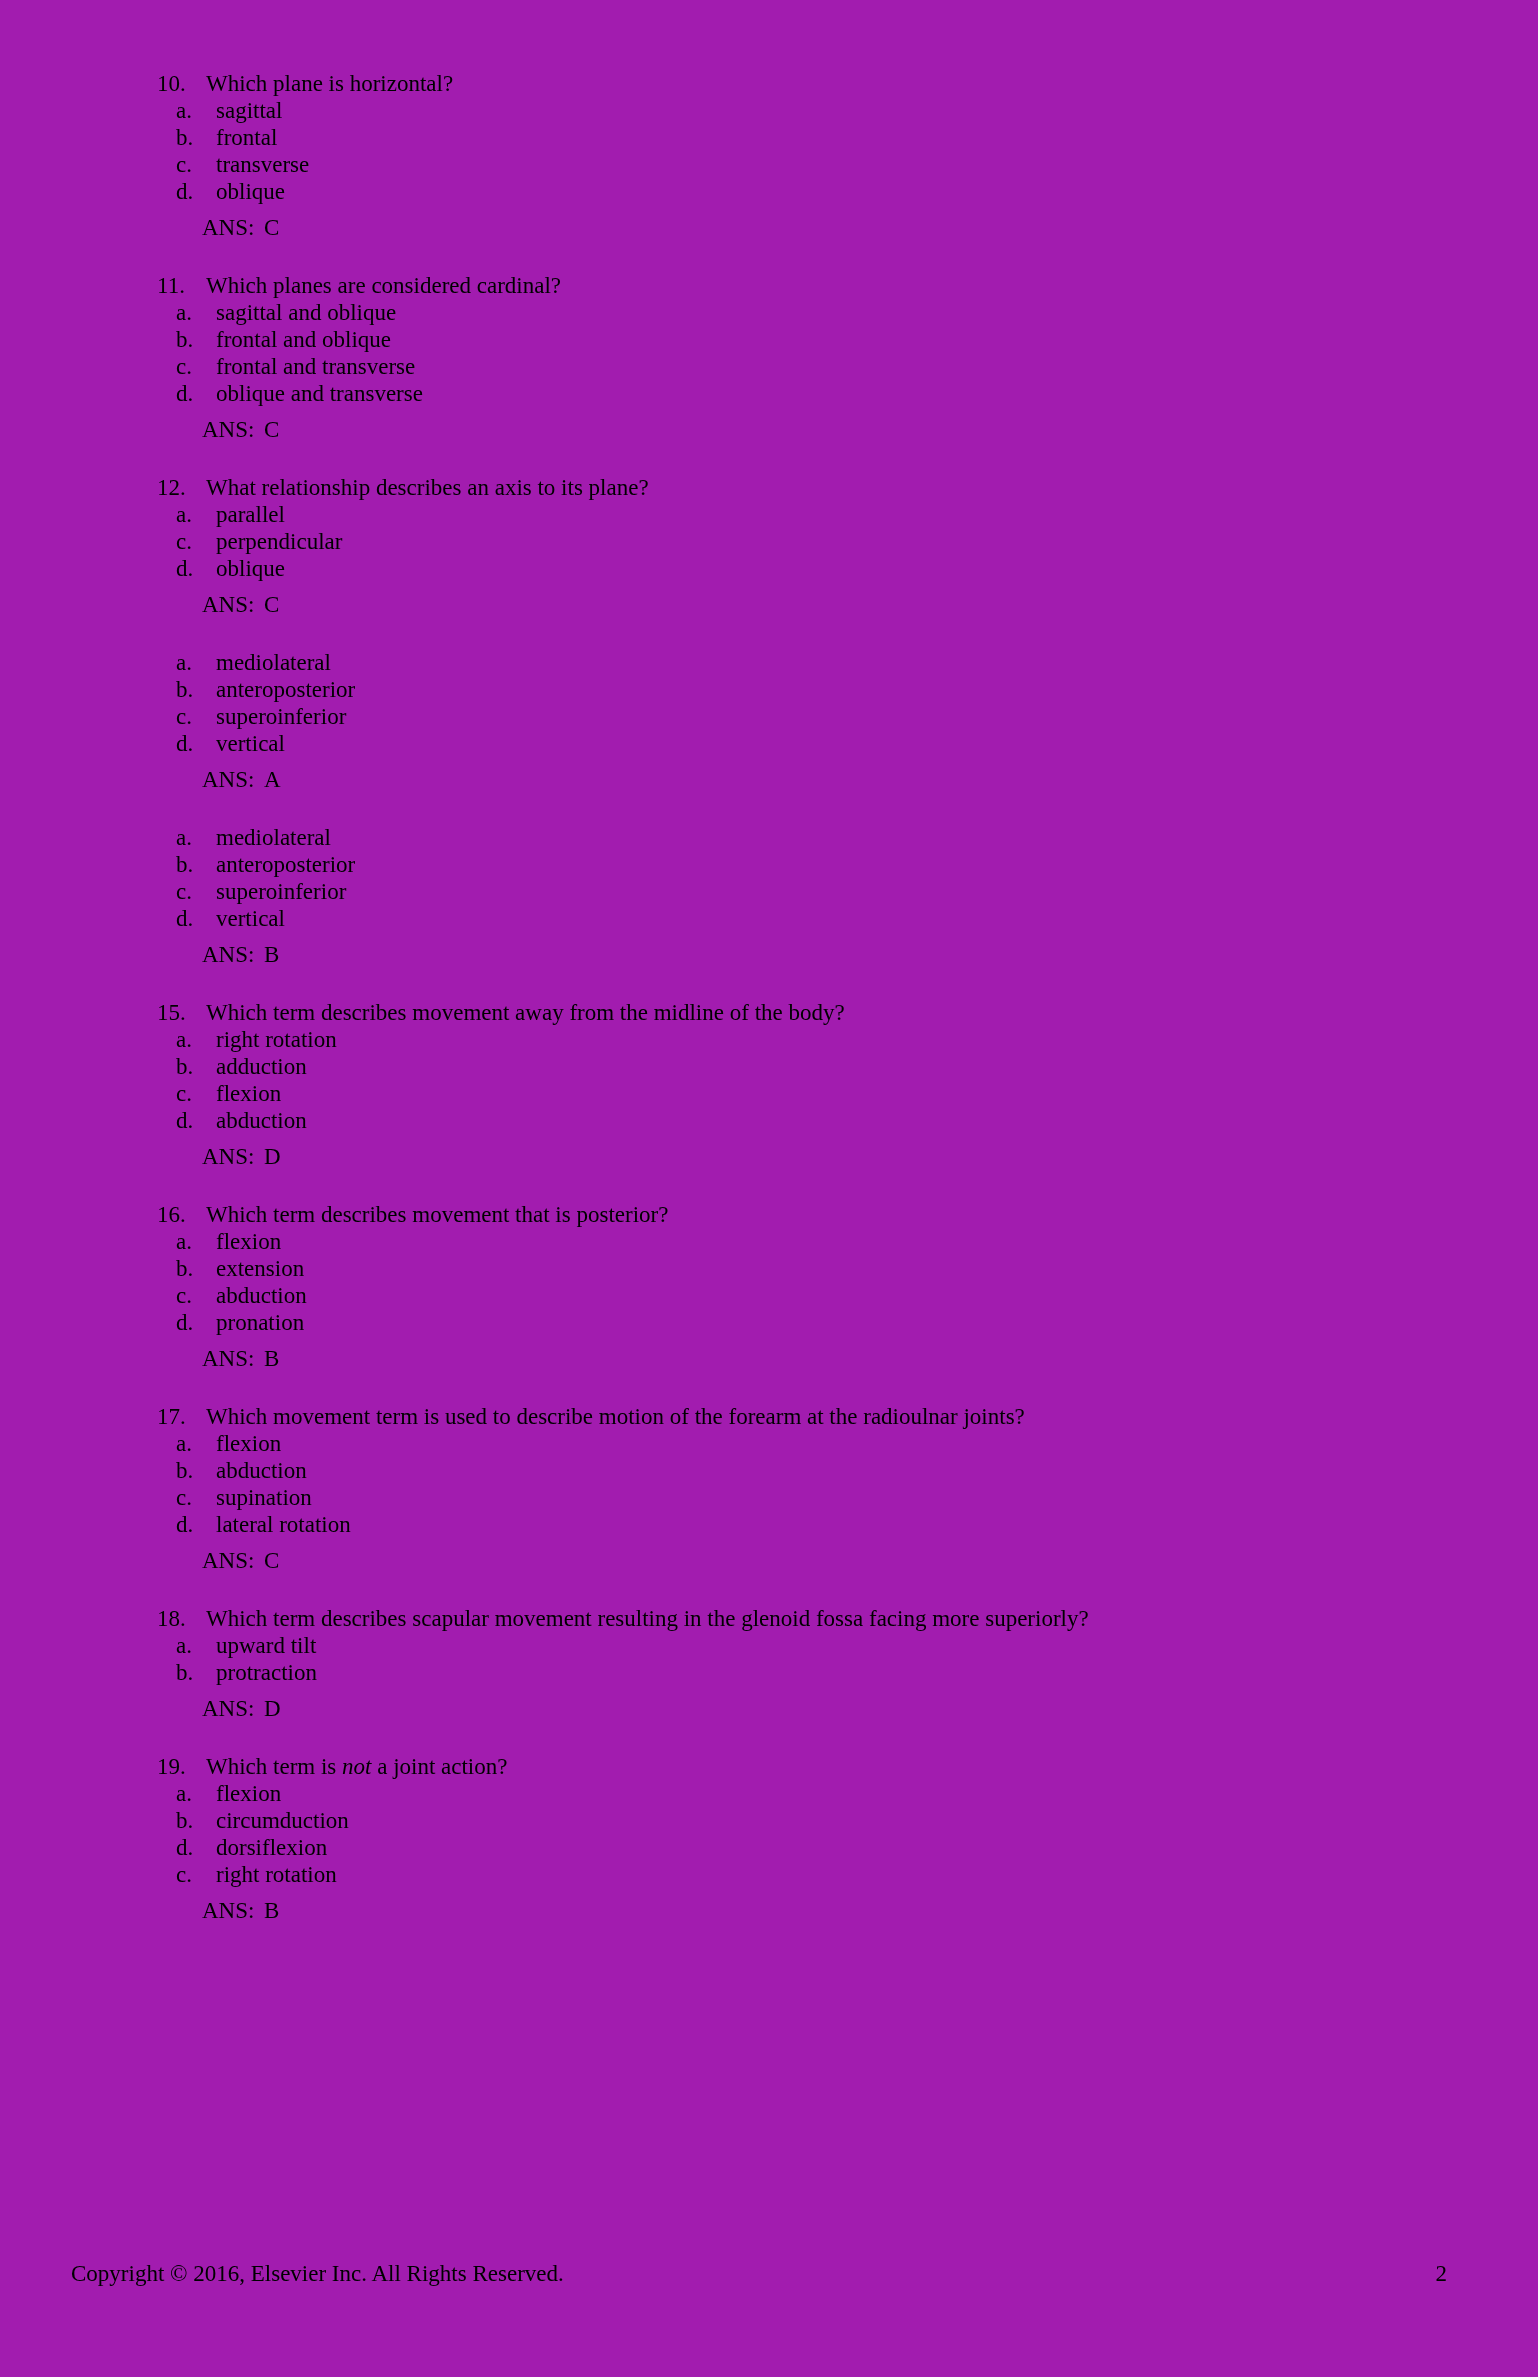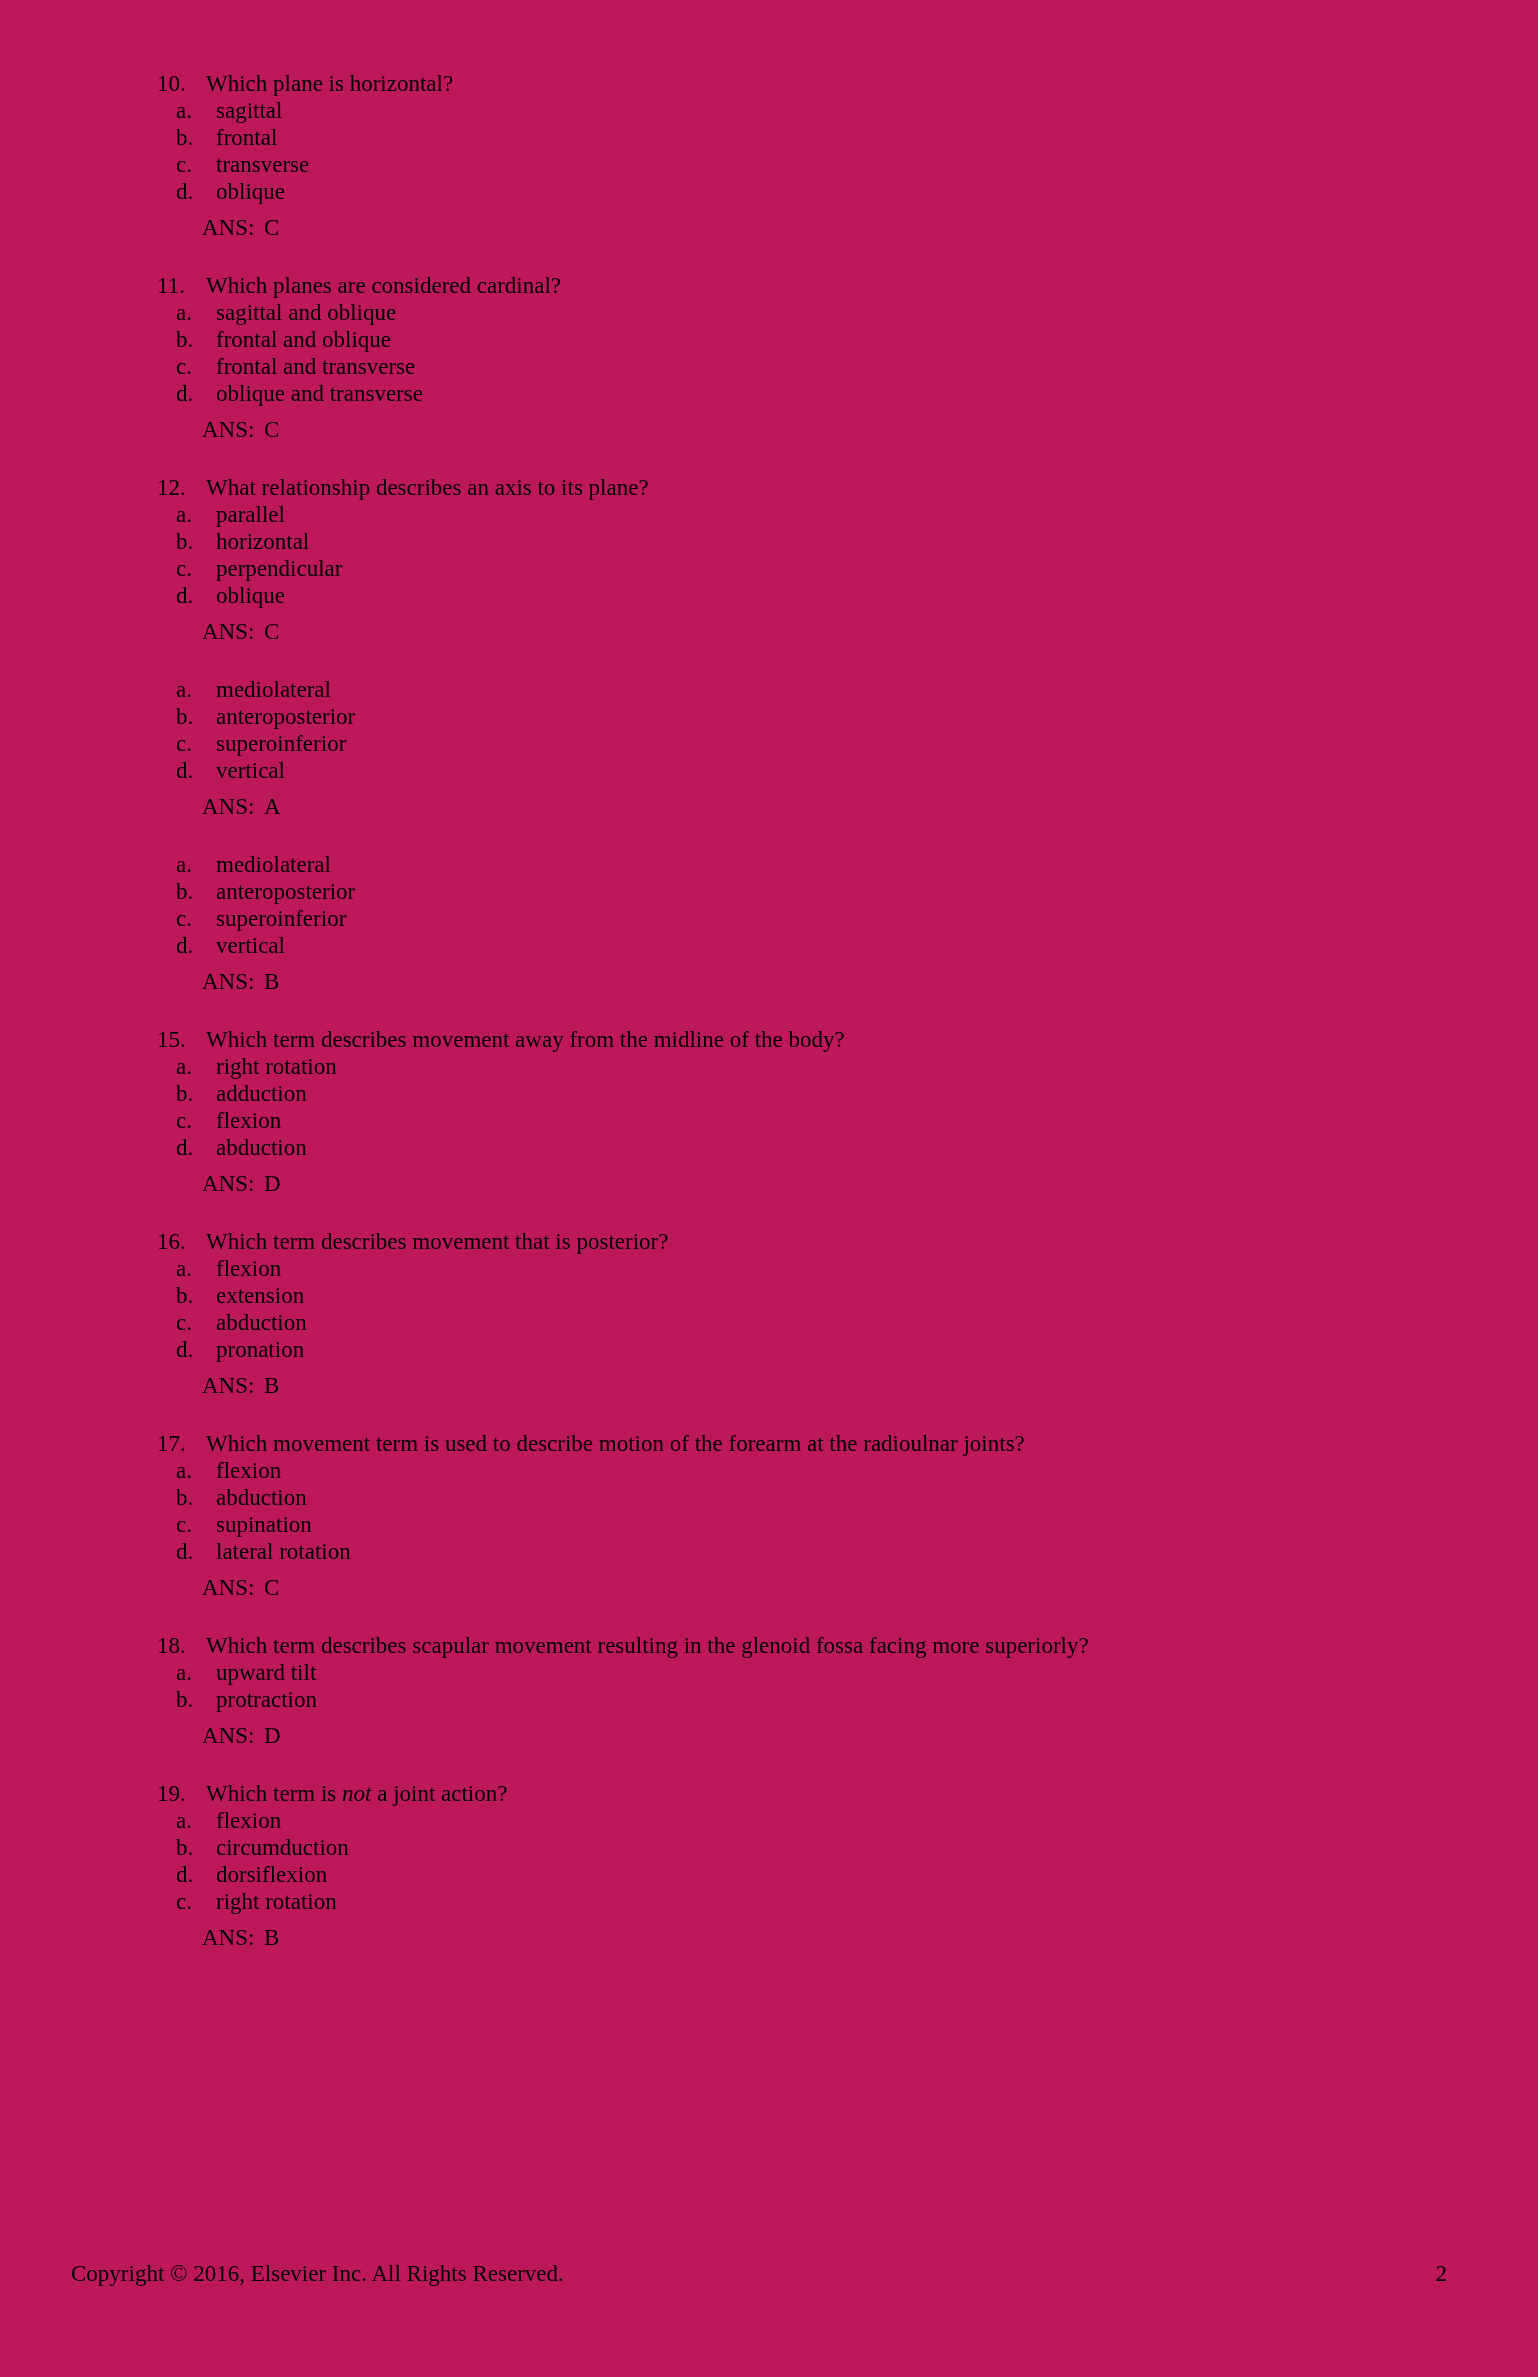--- a/index.html
+++ b/index.html
@@ -4,21 +4,21 @@
 <style>
   html, body {
     margin: 0;
     padding: 0;
     background: #ffffff;
   }
   .page {
     position: relative;
     width: 1538px;
     height: 2377px;
-    background: #be185d;
+    background: #a21caf;
     color: #000000;
     font-family: "Liberation Serif", "DejaVu Serif", serif;
     font-size: 23px;
     line-height: 27px;
     overflow: hidden;
   }
   .content {
     position: absolute;
     top: 70px;
     left: 0;
@@ -97,21 +97,20 @@
       <span class="ans-label">ANS:</span><span>C</span>
     </div>
   </div>
 
   <div class="question">
     <div class="q-line">
       <span class="q-num">12.</span><span><span>What relationship describes an axis to its plane?</span></span>
     </div>
     <div class="options">
           <div class="opt"><span class="opt-letter">a.</span><span>parallel</span></div>
-          <div class="opt"><span class="opt-letter">b.</span><span>horizontal</span></div>
           <div class="opt"><span class="opt-letter">c.</span><span>perpendicular</span></div>
           <div class="opt"><span class="opt-letter">d.</span><span>oblique</span></div>
         </div>
     <div class="ans">
       <span class="ans-label">ANS:</span><span>C</span>
     </div>
   </div>
 
   <div class="question">
     <div class="options">

